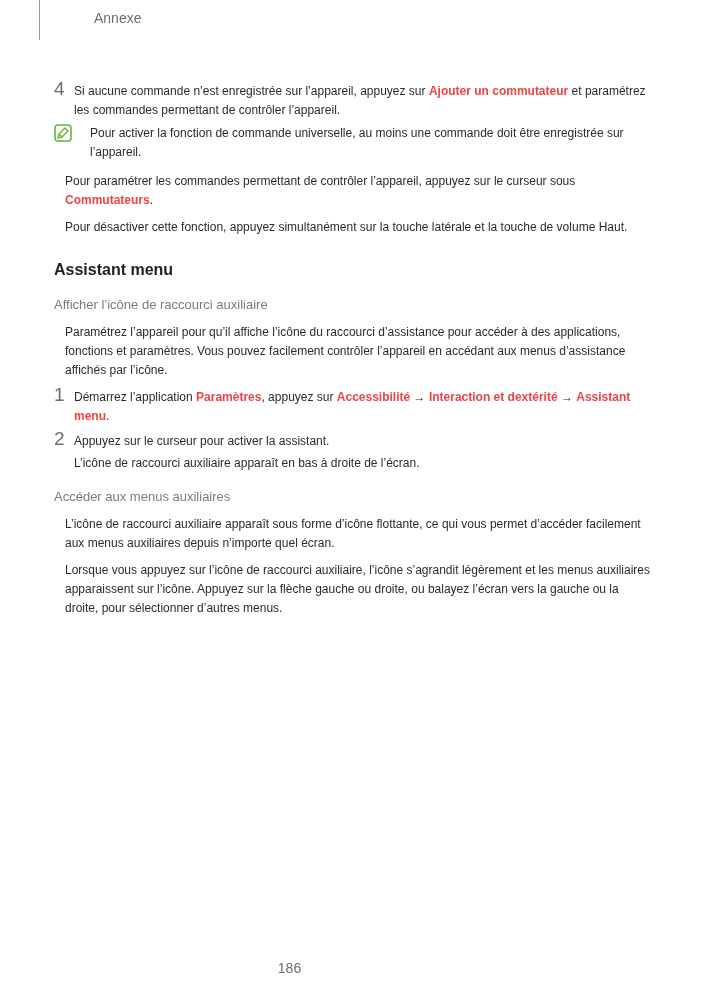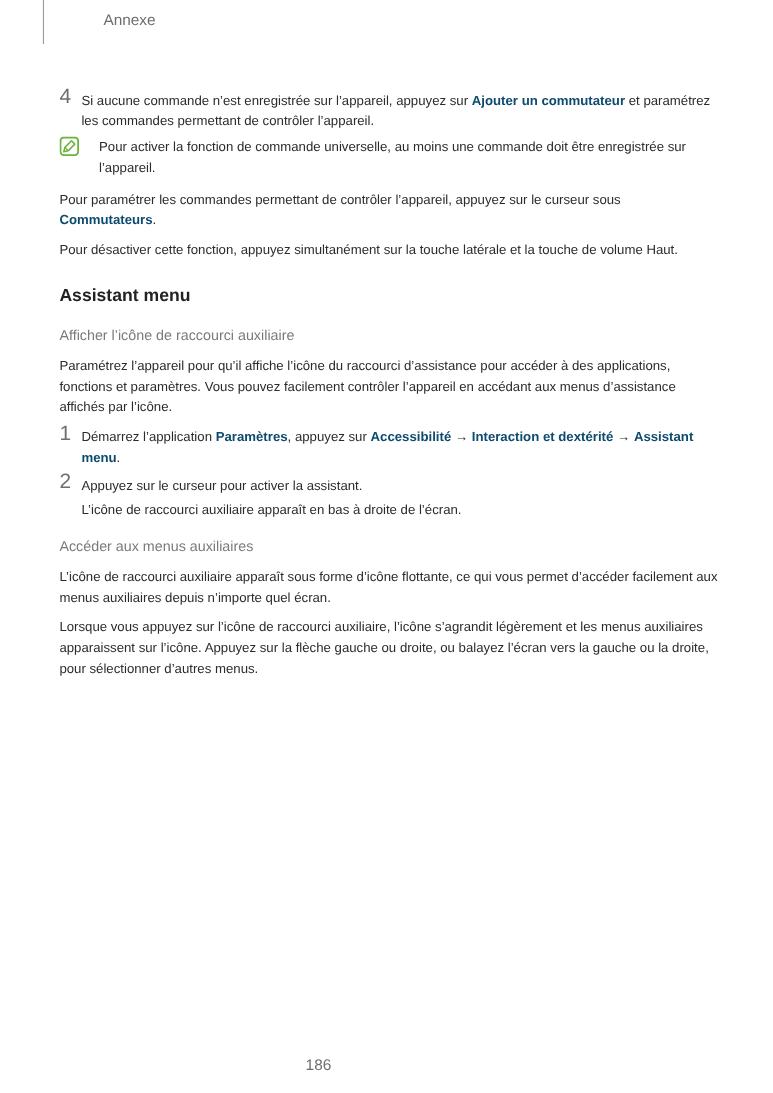--- a/index.html
+++ b/index.html
@@ -6,22 +6,22 @@
   body { width:703px; height:994px; position:relative; overflow:hidden;
          font-family:"Liberation Sans", sans-serif; color:#2b2b2b; }
   .header-rule { position:absolute; left:39px; top:0; width:1px; height:40px; background:#9a9a9a; }
   .header-title { position:absolute; left:54px; top:10px; font-size:14px; color:#6e6e6e;margin-left:40px; }
   .content { position:absolute; left:54px; top:82px; width:600px; font-size:12px; line-height:19px; }
   .step { position:relative; padding-left:20px; margin-bottom:4px; }
   .step-num { position:absolute; left:0; top:-3px; font-size:19px; color:#6e6e6e; font-weight:normal; }
   .step p { margin:0 0 3px 0; }
   .note { position:relative; padding-left:36px; margin:4px 0 10px 0; }
   .note-icon { position:absolute; left:0; top:0; width:18px; height:18px; }
-  p.para { margin:0 0 8px 0; }
-  b { font-weight:bold; color:#0c4a6e; }
+  p.para { margin:0 0 8px 11px; }
+  b { font-weight:bold; color:#ef4444; }
   h2.section { font-size:16px; font-weight:bold; color:#222; margin:23px 0 16px 0; }
   h3.sub { font-size:13px; font-weight:normal; color:#7a7a7a; margin:0 0 9px 0; }
   .sub-second { margin-top:14px !important; }
   .page-number { position:absolute; left:0; width:579px; top:960px; text-align:center; font-size:14px; color:#6e6e6e; }
 </style>
 </head>
 <body>
 
 <div class="header-rule"></div>
 <div class="header-title">Annexe</div>

